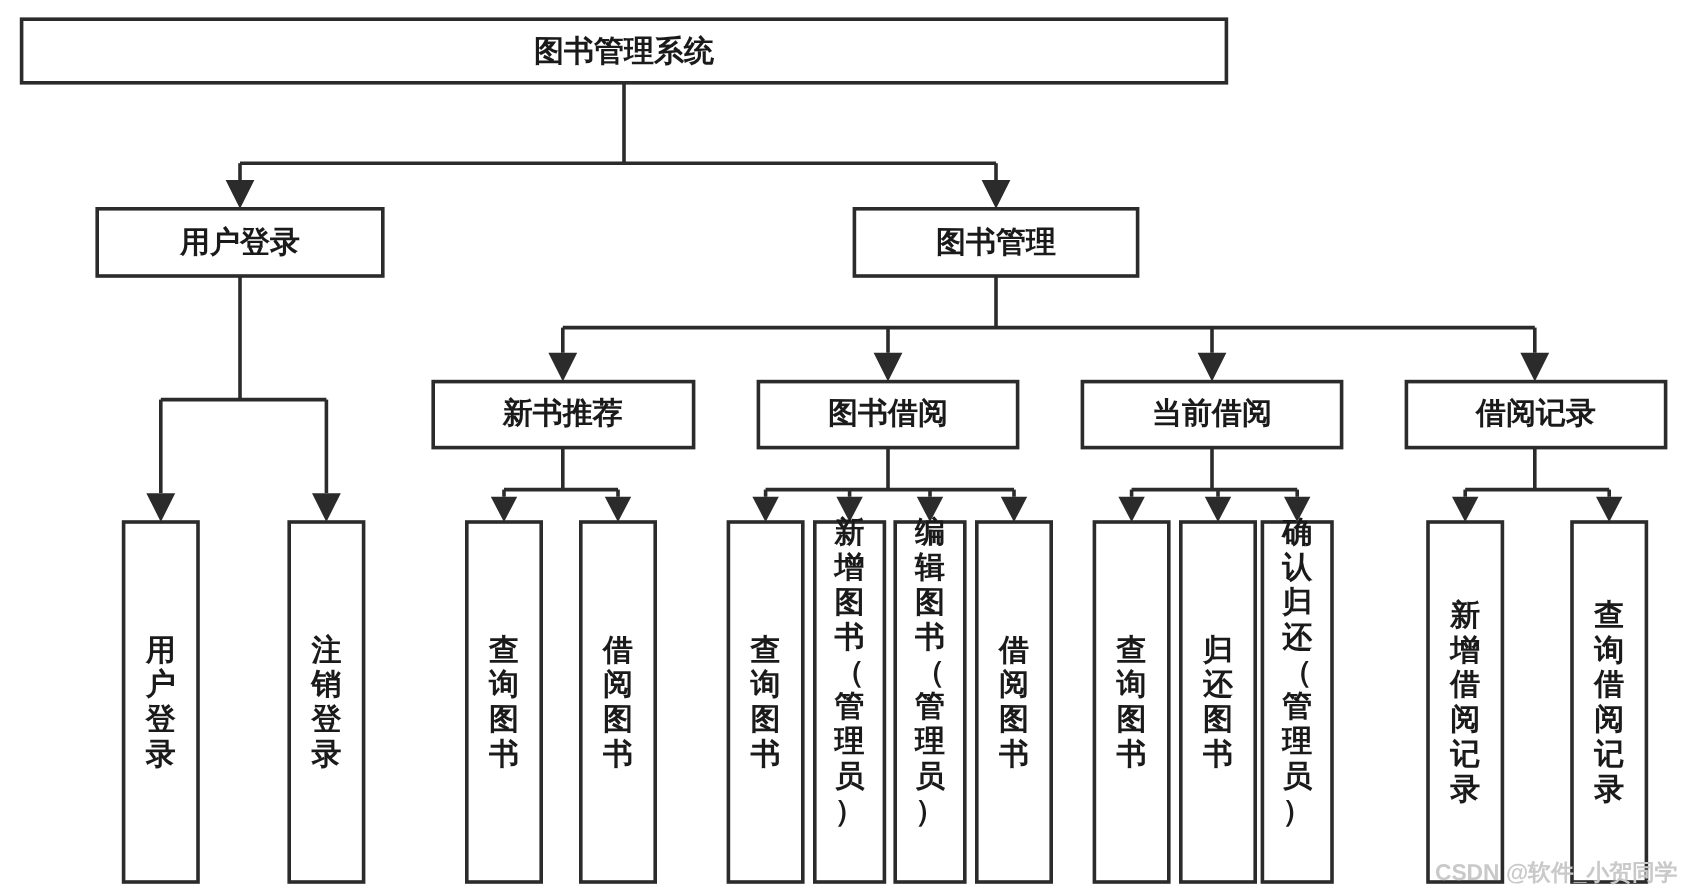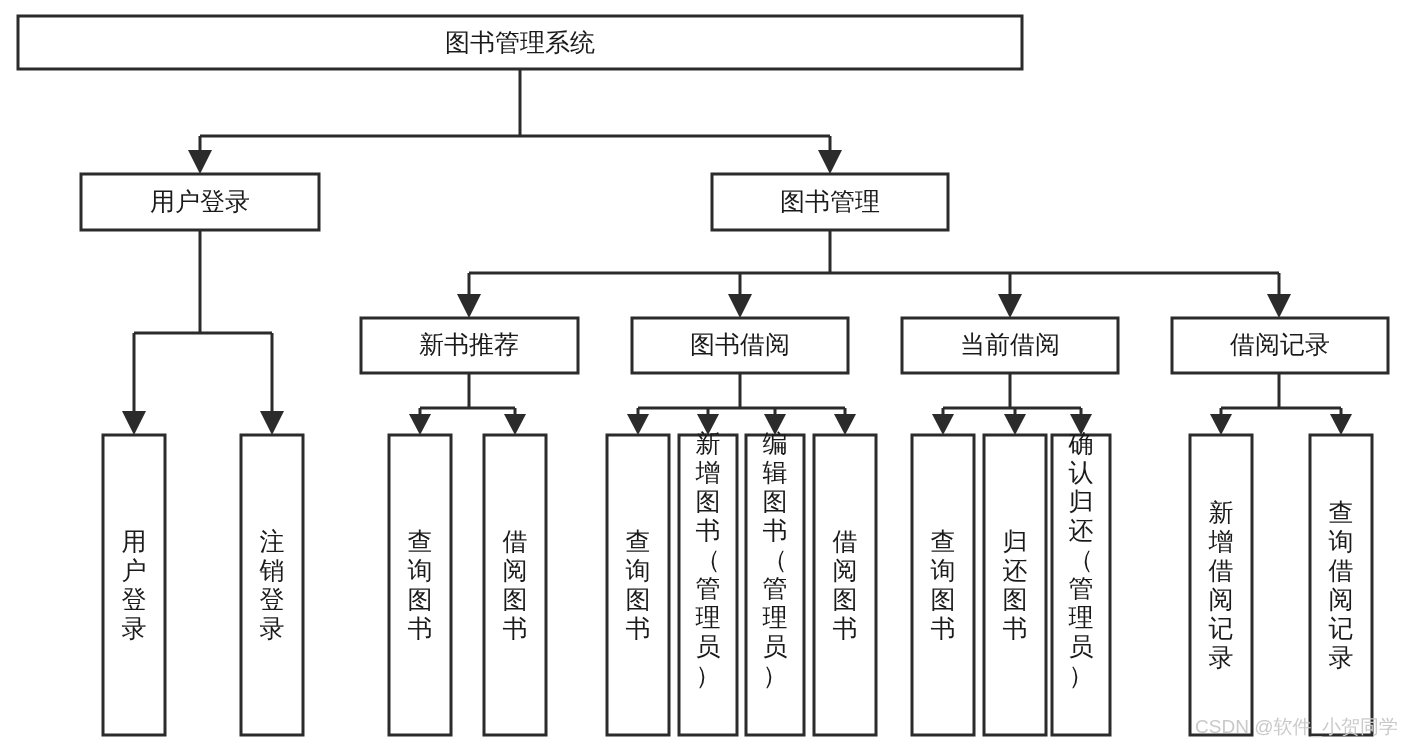--- a/index.html
+++ b/index.html
@@ -10,20 +10,21 @@
   }
   body {
     font-family: "Liberation Sans", "DejaVu Sans", sans-serif;
   }
   #diagram-root {
     position: relative;
     width: 1405px;
     height: 747px;
     background: #ffffff;
     overflow: hidden;
+    font-weight: bold;
   }
   svg#flowchart {
     display: block;
     width: 1405px;
     height: 747px;
   }
   .node-box {
     fill: #ffffff;
     stroke: #2b2b2b;
     stroke-width: 3;

